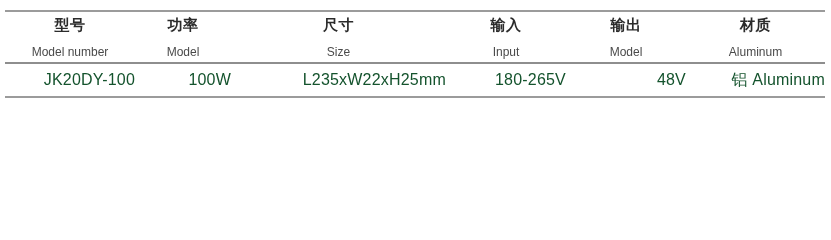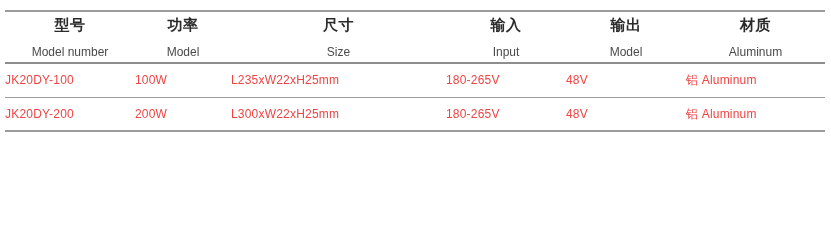--- a/index.html
+++ b/index.html
@@ -69,24 +69,24 @@
     margin-top: 11px;
   }
 
   tbody tr.data-row {
     height: 34px;
   }
 
   tbody td {
     border-bottom: 1px solid #9b9b9b;
     padding: 0;
-    text-align: left;
+    text-align: right;
     vertical-align: middle;
-    font-size: 12px;
-    color: #ef4444;
+    font-size: 16px;
+    color: #14532d;
     line-height: 16px;
     letter-spacing: 0.2px;
   }
 
   tbody tr.data-row:last-child td {
     border-bottom: 2px solid #9b9b9b;
   }
 </style>
 </head>
 <body>
@@ -133,23 +133,15 @@
 
     <tbody>
       <tr class="data-row">
         <td>JK20DY-100</td>
         <td>100W</td>
         <td>L235xW22xH25mm</td>
         <td>180-265V</td>
         <td>48V</td>
         <td>铝 Aluminum</td>
       </tr>
-      <tr class="data-row">
-        <td>JK20DY-200</td>
-        <td>200W</td>
-        <td>L300xW22xH25mm</td>
-        <td>180-265V</td>
-        <td>48V</td>
-        <td>铝 Aluminum</td>
-      </tr>
     </tbody>
   </table>
 </div>
 
 </body></html>

